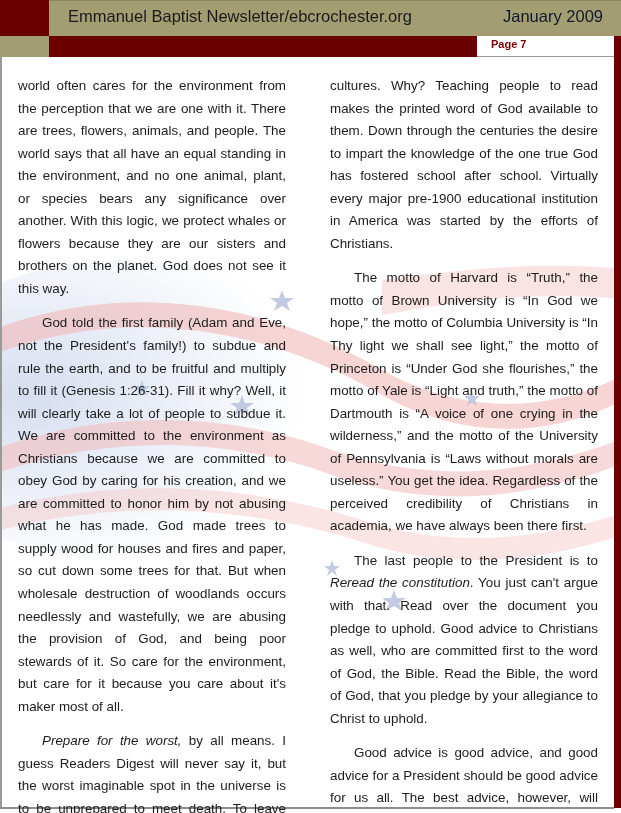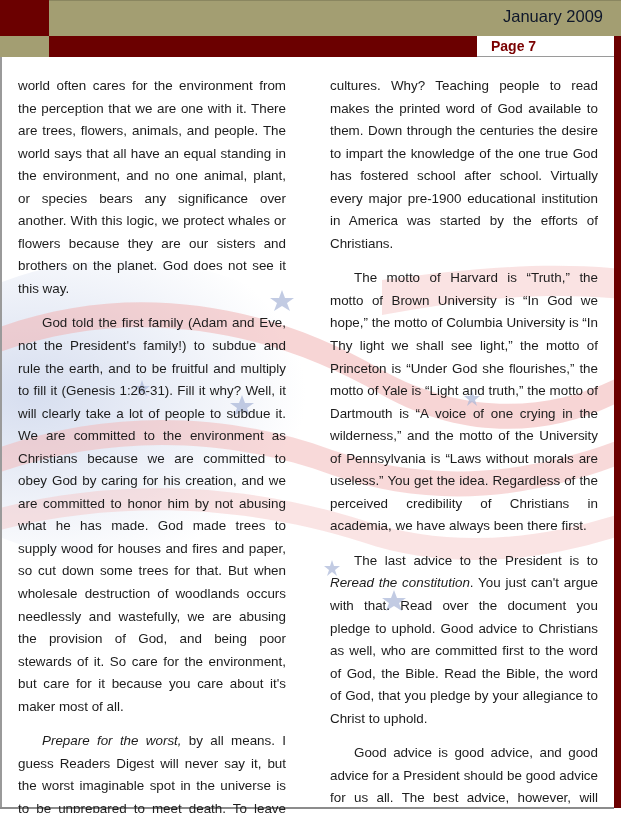--- a/index.html
+++ b/index.html
@@ -18,21 +18,21 @@
   .left-rule { position: absolute; left: 0; top: 57px; width: 2px; height: 752px; background: #9a9a9a; }
   .bottom-rule { position: absolute; left: 0; top: 807px; width: 614px; height: 2px; background: #8c8c8c; }
   .title {
     position: absolute; left: 68px; top: 7px; font-size: 16.5px; color: #1a1a1a;
     white-space: nowrap; letter-spacing: 0;
   }
   .date {
     position: absolute; right: 18px; top: 7px; font-size: 16.5px; color: #0f172a; white-space: nowrap;
   }
   .pagelabel {
-    position: absolute; left: 491px; top: 38px; font-size: 14px; font-weight: bold; color: #7a0000;
+    position: absolute; left: 491px; top: 38px; font-size: 11px; font-weight: bold; color: #7a0000;
     white-space: nowrap;
   }
   
   .flag { position: absolute; left: 2px; top: 260px; width: 612px; height: 380px; overflow: hidden; pointer-events: none; }
   .col {
     position: absolute; top: 63px; width: 292px;
     font-size: 13.4px; line-height: 22.55px; color: #1c1c1c;
     text-align: justify; hyphens: none;
   }
   .col.left { left: 6px; }
@@ -48,20 +48,21 @@
 
   <div class="hdr-corner-top"></div>
   <div class="hdr-band"></div>
   <div class="hdr-corner-bot"></div>
   <div class="hdr-bar"></div>
   <div class="hdr-page-area"></div>
   <div class="right-rule"></div>
   <div class="left-rule"></div>
   <div class="bottom-rule"></div>
 
+  <div class="title">Emmanuel Baptist Newsletter/ebcrochester.org</div>
   <div class="date">January 2009</div>
   <div class="pagelabel">Page 7</div>
 
   <div class="flag">
     <svg width="612" height="380" viewBox="0 0 612 380" xmlns="http://www.w3.org/2000/svg">
       <defs>
         <radialGradient id="fadeL" cx="0.3" cy="0.45" r="0.6">
           <stop offset="0" stop-color="#c9d3ea" stop-opacity="0.75"></stop>
           <stop offset="1" stop-color="#c9d3ea" stop-opacity="0"></stop>
         </radialGradient>
@@ -88,18 +89,18 @@
   <div class="col left">
     <p class="cont">world often cares for the environment from the perception that we are one with it. There are trees, flowers, animals, and people. The world says that all have an equal standing in the environment, and no one animal, plant, or species bears any significance over another. With this logic, we protect whales or flowers because they are our sisters and brothers on the planet. God does not see it this way.</p>
     <p>God told the first family (Adam and Eve, not the President's family!) to subdue and rule the earth, and to be fruitful and multiply to fill it (Genesis 1:26-31). Fill it why? Well, it will clearly take a lot of people to subdue it. We are committed to the environment as Christians because we are committed to obey God by caring for his creation, and we are committed to honor him by not abusing what he has made. God made trees to supply wood for houses and fires and paper, so cut down some trees for that. But when wholesale destruction of woodlands occurs needlessly and wastefully, we are abusing the provision of God, and being poor stewards of it. So care for the environment, but care for it because you care about it's maker most of all.</p>
     <p><em>Prepare for the worst,</em><span> by all means. I guess Readers Digest will never say it, but the worst imaginable spot in the universe is to be unprepared to meet death. To leave this world without knowing that you will find the loving arms of one who died to pay for your sin and set you free is the worst imaginable scenario. To prepare for the worst is to get to know the one who controls the universe and to trust in him to bring good out of it. Want to prepare for the worst? Be in a relationship with the God who controls it.</span></p>
 
   </div>
 
   <div class="col right">
     <p class="cont">cultures. Why? Teaching people to read makes the printed word of God available to them. Down through the centuries the desire to impart the knowledge of the one true God has fostered school after school. Virtually every major pre-1900 educational institution in America was started by the efforts of Christians.</p>
     <p>The motto of Harvard is “Truth,” the motto of Brown University is “In God we hope,” the motto of Columbia University is “In Thy light we shall see light,” the motto of Princeton is “Under God she flourishes,” the motto of Yale is “Light and truth,” the motto of Dartmouth is “A voice of one crying in the wilderness,” and the motto of the University of Pennsylvania is “Laws without morals are useless.” You get the idea.  Regardless of the perceived credibility of Christians in academia, we have always been there first.</p>
-    <p><span>The last advice to the President is to </span><em>Reread the constitution</em><span>. You just can't argue with that. Read over the document you pledge to uphold. Good advice to Christians as well, who are committed first to the word of God, the Bible. Read the Bible, the word of God, that you pledge by your allegiance to Christ to uphold.</span></p>
+    <p><span>The last people to the President is to </span><em>Reread the constitution</em><span>. You just can't argue with that. Read over the document you pledge to uphold. Good advice to Christians as well, who are committed first to the word of God, the Bible. Read the Bible, the word of God, that you pledge by your allegiance to Christ to uphold.</span></p>
     <p><span>Good advice is good advice, and good advice for a President should be good advice for us all. The best advice, however, will always have a twin brother in the word of God to support it. And so it is with the January Readers Digest </span><em>“Memo to the Teaching.”</em><span> Contemporary wisdom with a not so contemporary companion, the Bible.</span></p>
 
   </div>
 
 </div>
 
 </body></html>

